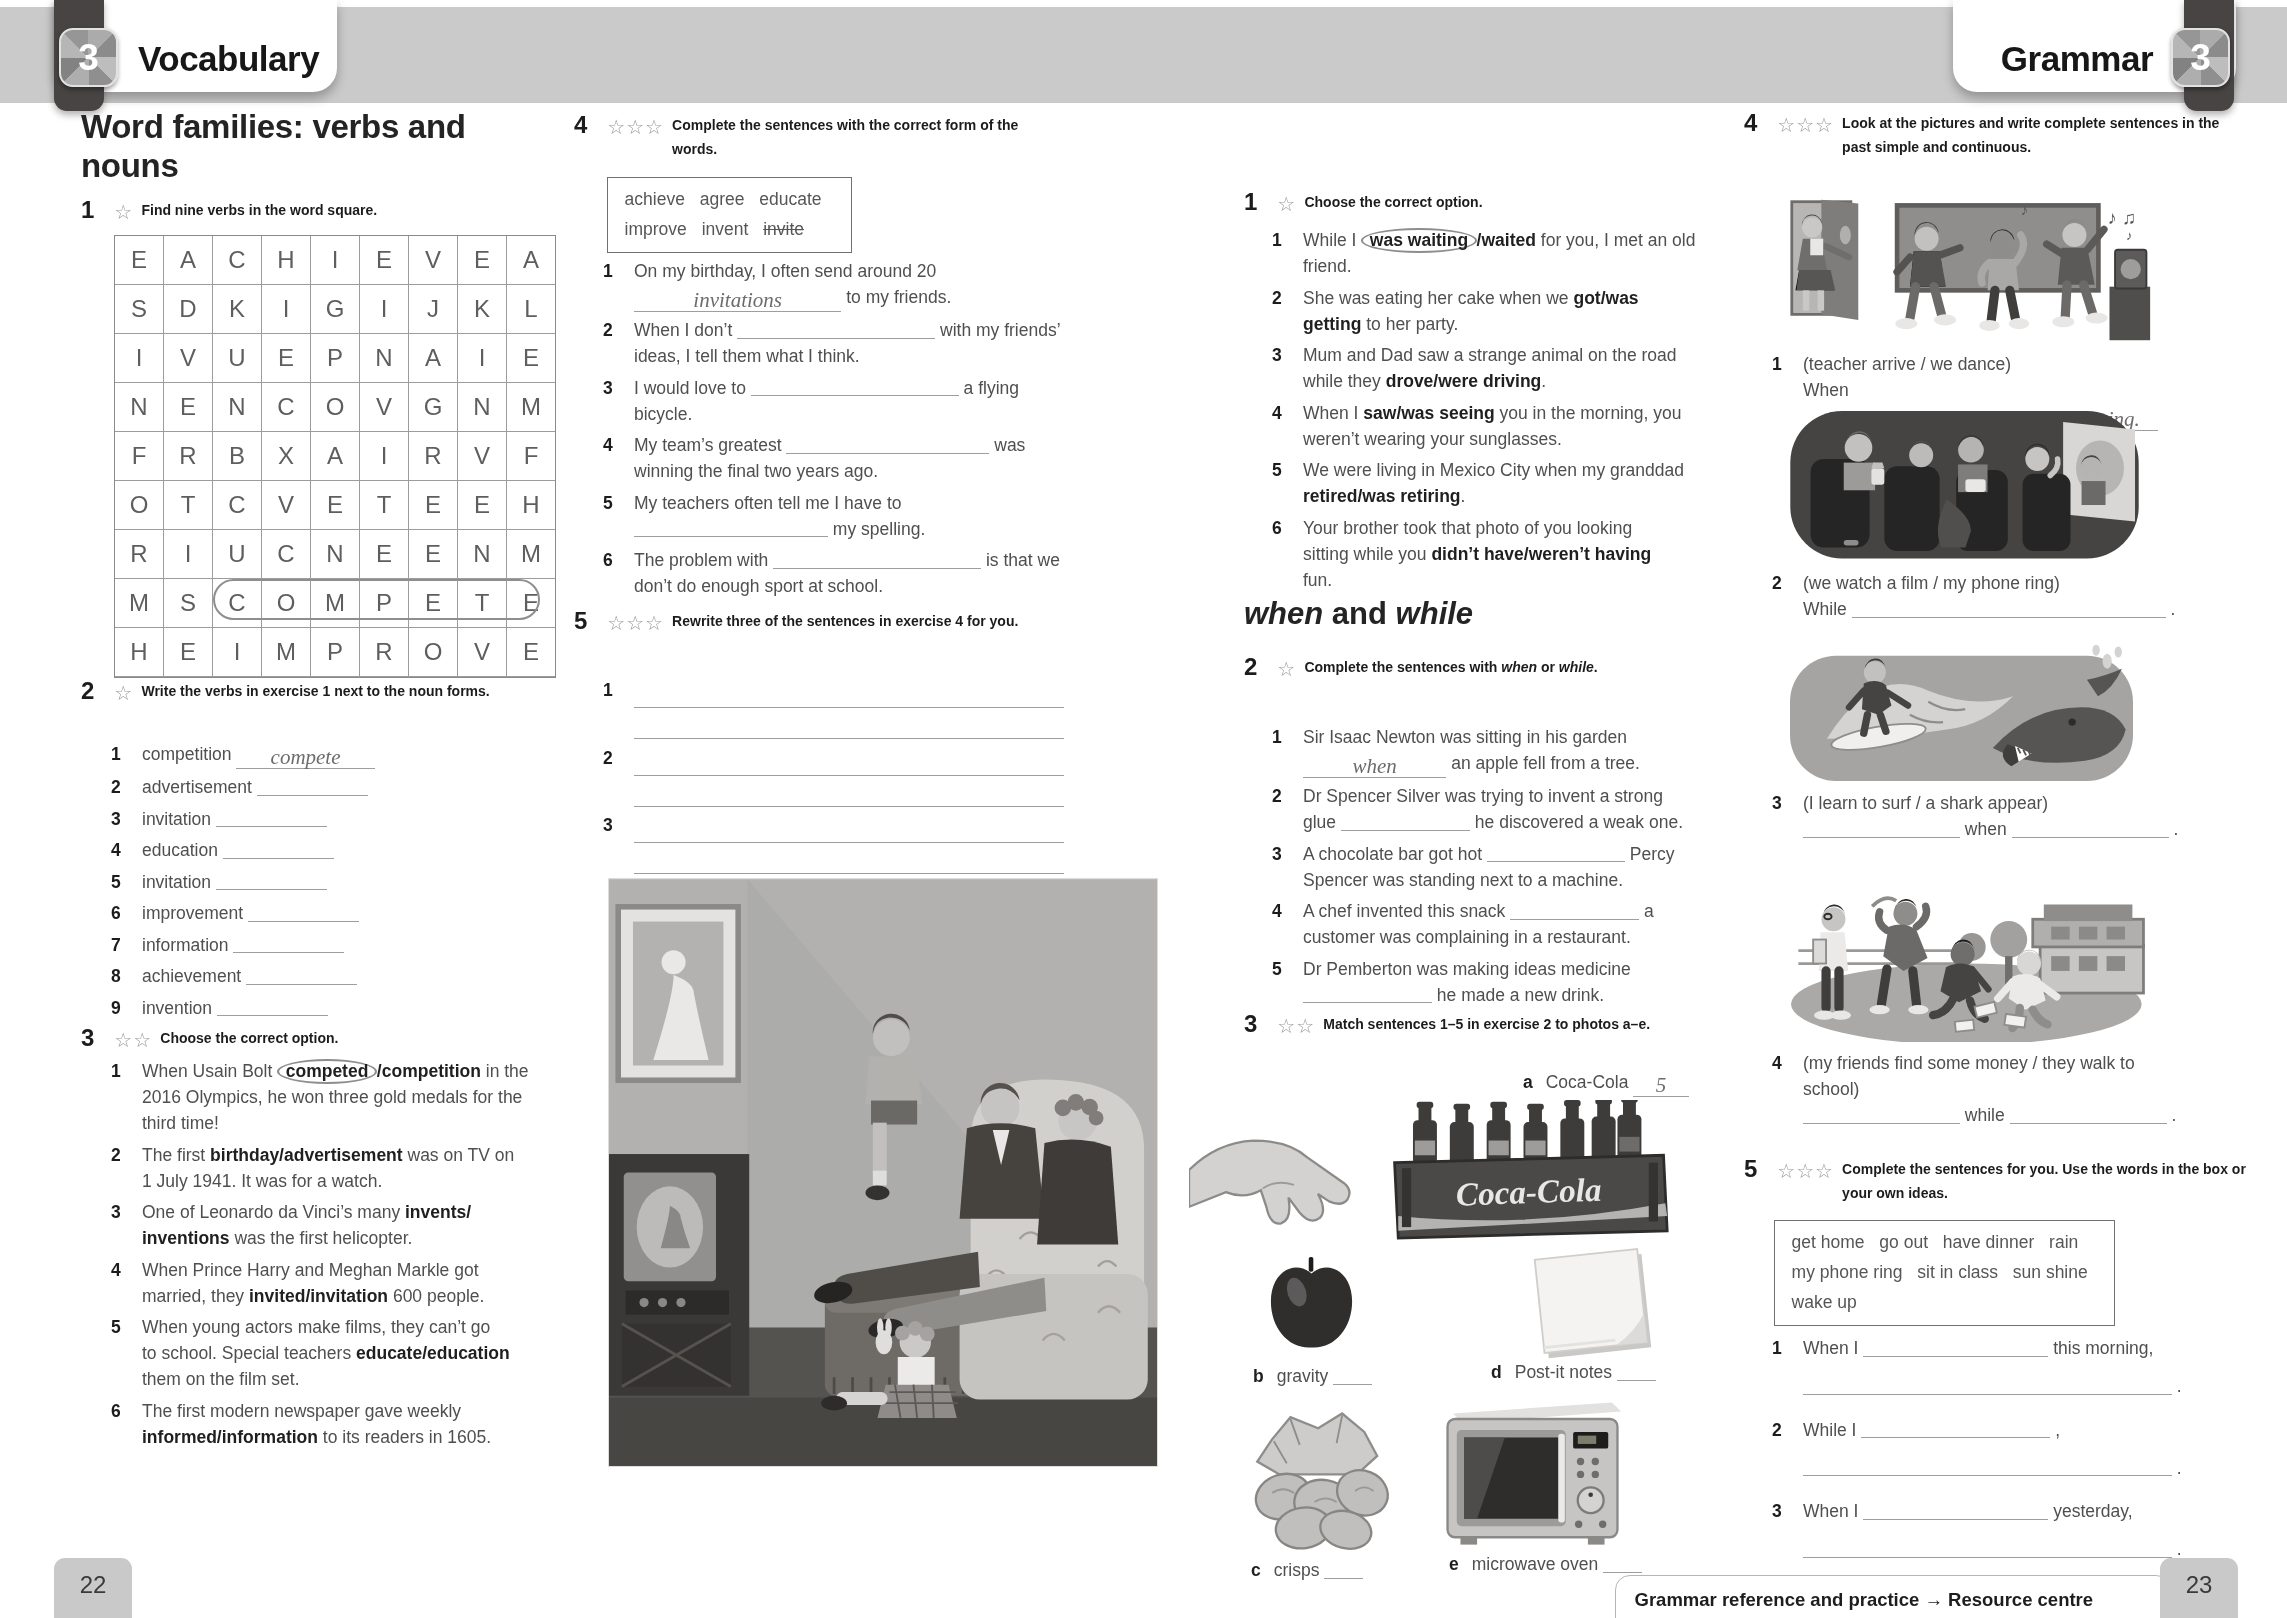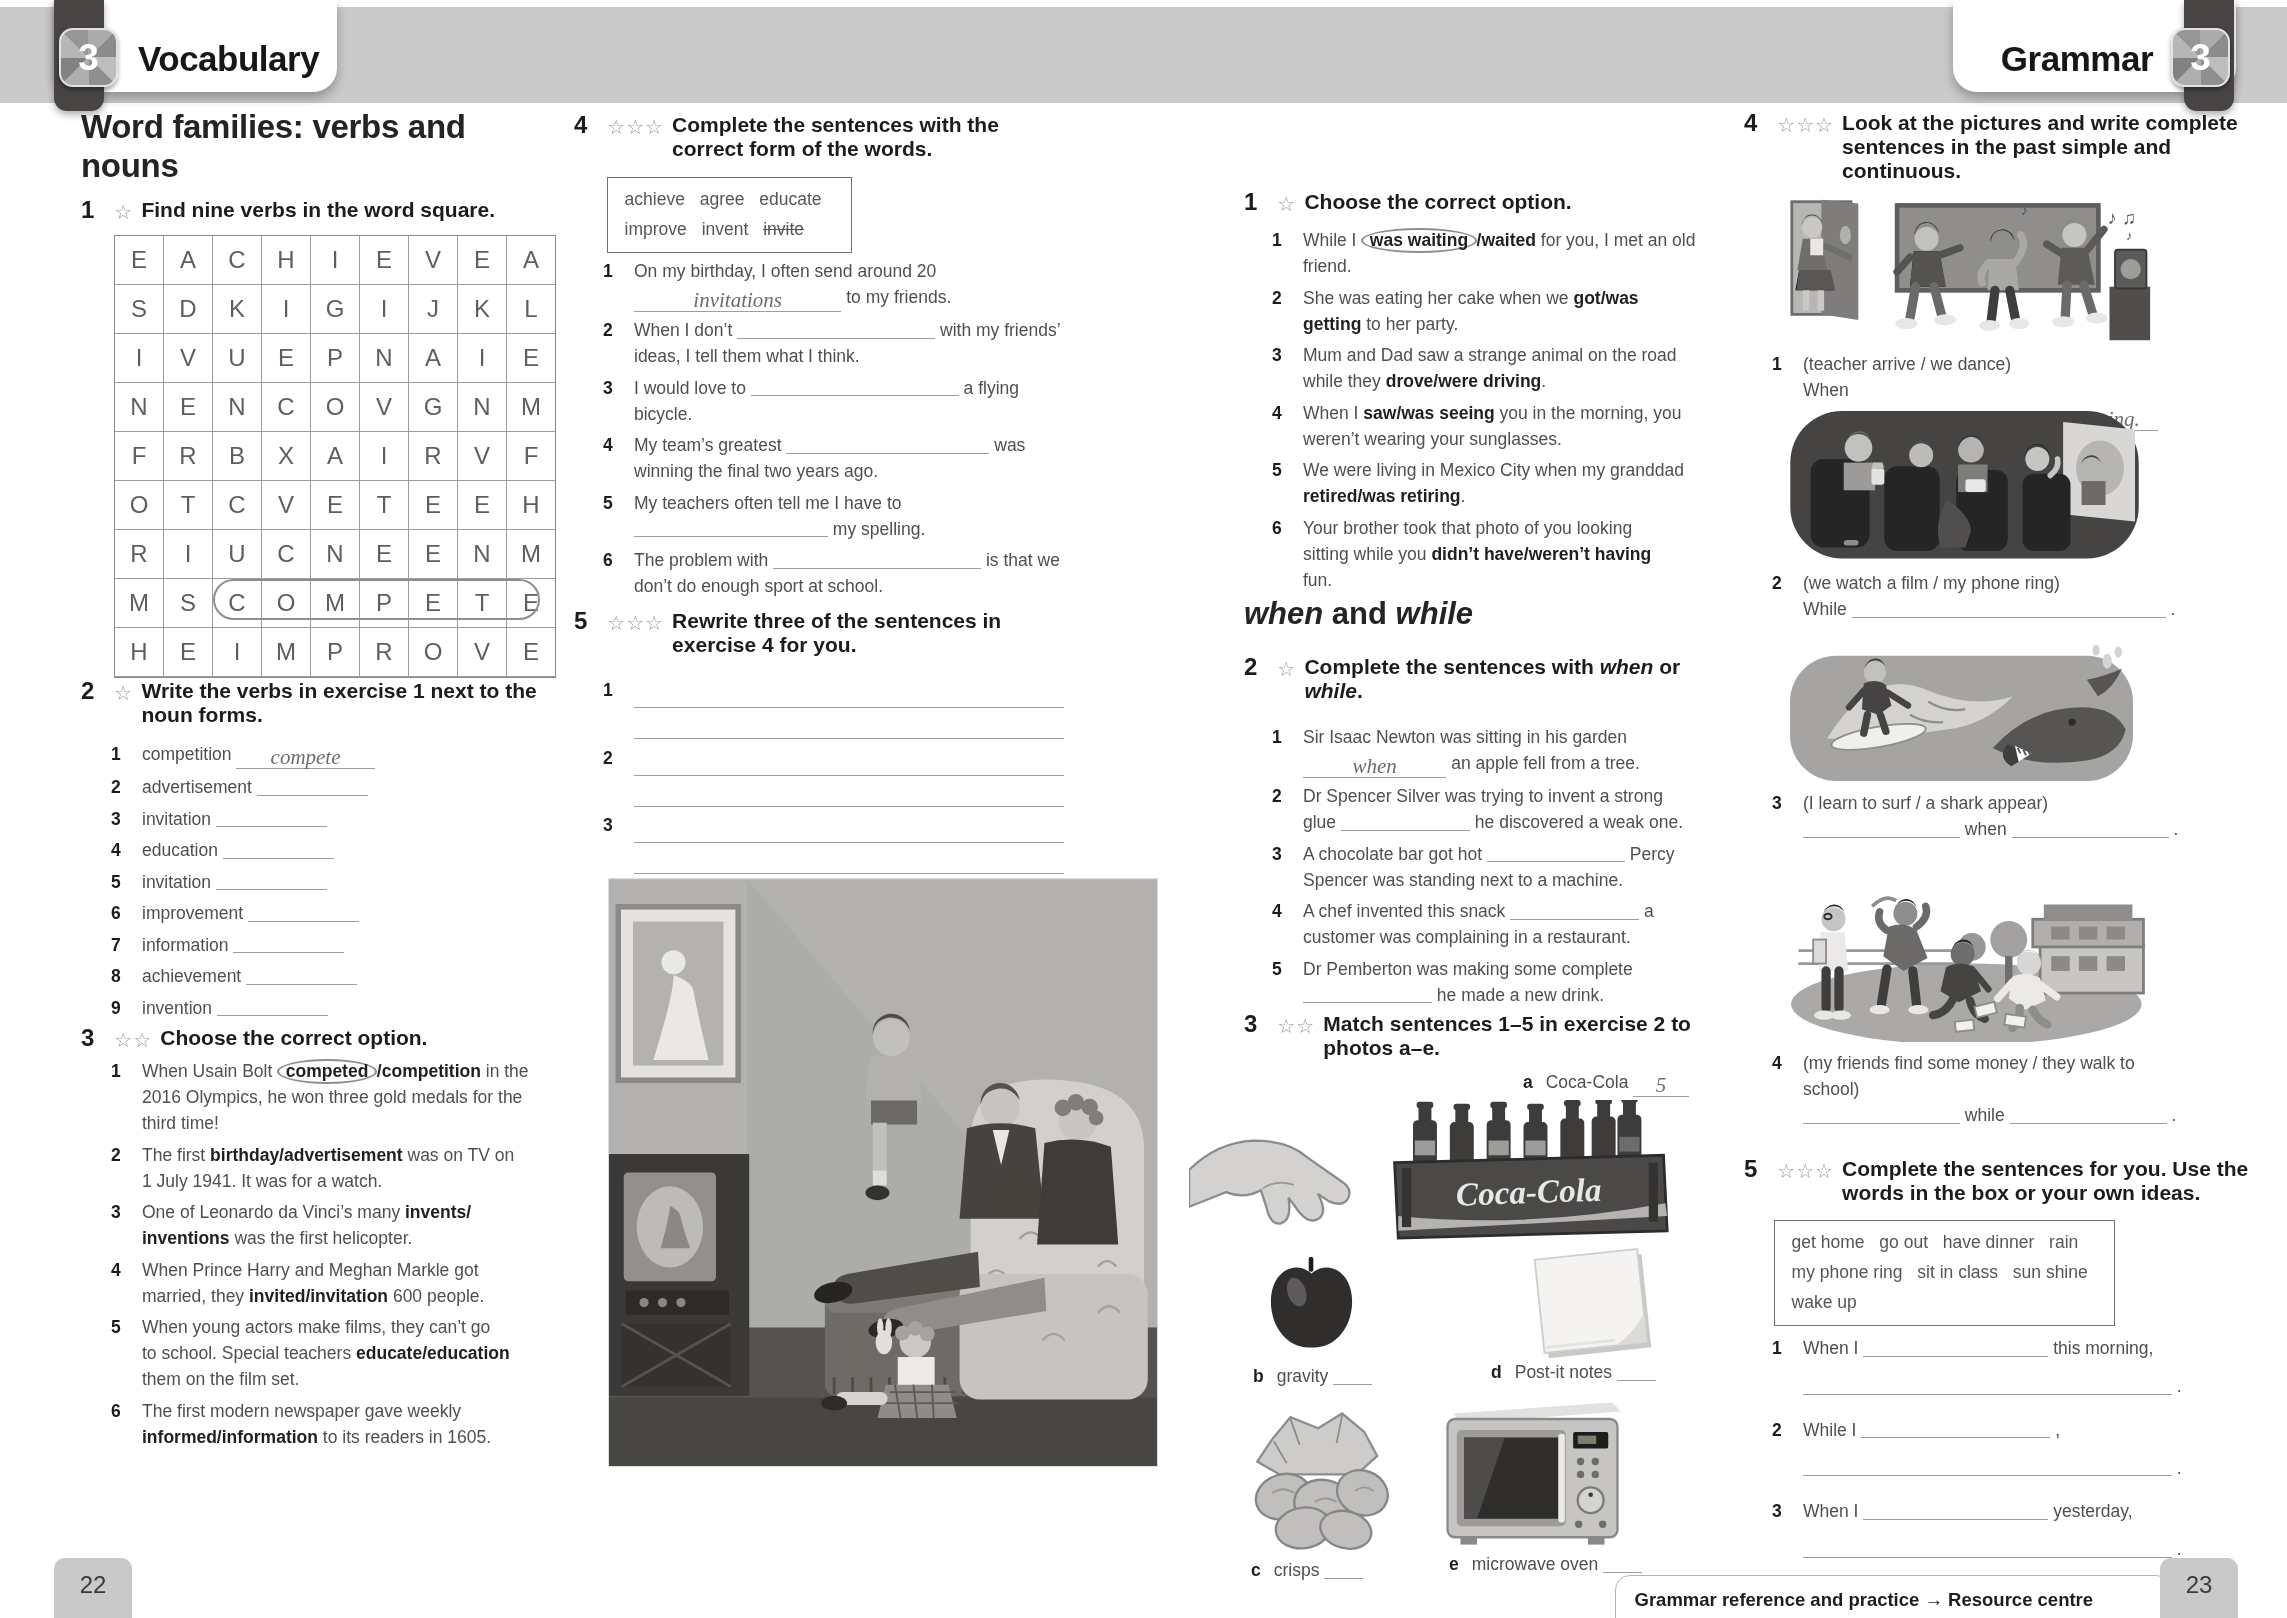--- a/index.html
+++ b/index.html
@@ -22,21 +22,21 @@
 
   
   .stitle{position:absolute;font-size:33px;line-height:39px;font-weight:bold;color:#242424;letter-spacing:-0.3px;}
   .whenwhile{position:absolute;font-size:31px;font-weight:bold;color:#242424;}
   .whenwhile .it{font-style:italic;}
 
   
   .exh{position:absolute;display:flex;align-items:flex-start;gap:8.3px;}
   .exnum{font-weight:bold;font-size:24px;color:#1c1c1c;min-width:25px;line-height:24px;}
   .stars{color:#9c9c9c;font-size:20px;letter-spacing:0.9px;white-space:nowrap;padding-top:1.8px;}
-  .extext{font-weight:bold;font-size:21px;line-height:24px;color:#1c1c1c;}
+  .extext{font-weight:bold;font-size:14px;line-height:24px;color:#1c1c1c;}
   .extext .it{font-style:italic;}
 
   
   .items{position:absolute;}
   .item{display:flex;gap:11px;margin-bottom:5.5px;}
   .inum{font-weight:bold;font-size:17.5px;color:#1c1c1c;min-width:20px;line-height:26px;}
   .ibody{flex:1;font-size:17.5px;line-height:26px;color:#4f4f51;}
   .iline{min-height:26px;}
   .bd{font-weight:bold;color:#1f1f1f;}
   .it{font-style:italic;}
@@ -573,21 +573,21 @@
       <div class="item">
         <span class="inum">4</span>
         <div class="ibody">
           <div class="iline"><span>A chef invented this snack </span><span class="blank" style="width: 129px;"></span><span> a</span></div>
           <div class="iline"><span>customer was complaining in a restaurant.</span></div>
         </div>
       </div>
       <div class="item">
         <span class="inum">5</span>
         <div class="ibody">
-          <div class="iline"><span>Dr Pemberton was making some complete</span></div>
+          <div class="iline"><span>Dr Pemberton was making ideas medicine</span></div>
           <div class="iline"><span class="blank" style="width: 129px;"></span><span> he made a new drink.</span></div>
         </div>
       </div>
     </div>
 
   <div class="exh" style="left:1244px;top:1012px;">
       <span class="exnum">3</span>
       <span class="stars">☆☆</span>
       <span class="extext" style="width: 397px;"><span>Match sentences 1–5 in exercise 2 to photos a–e.</span></span>
     </div>

